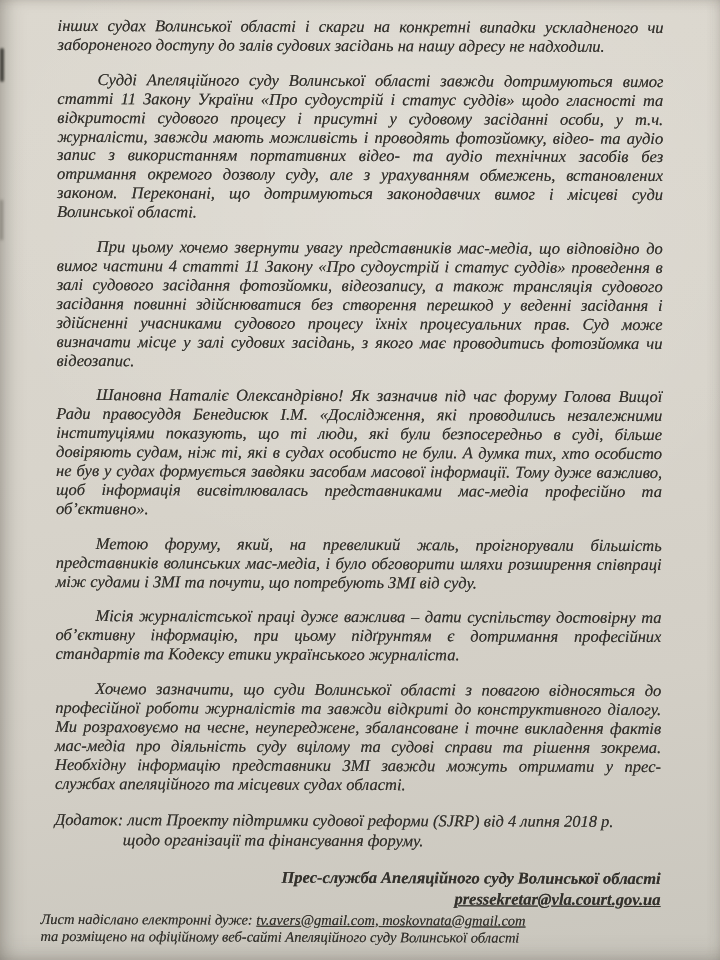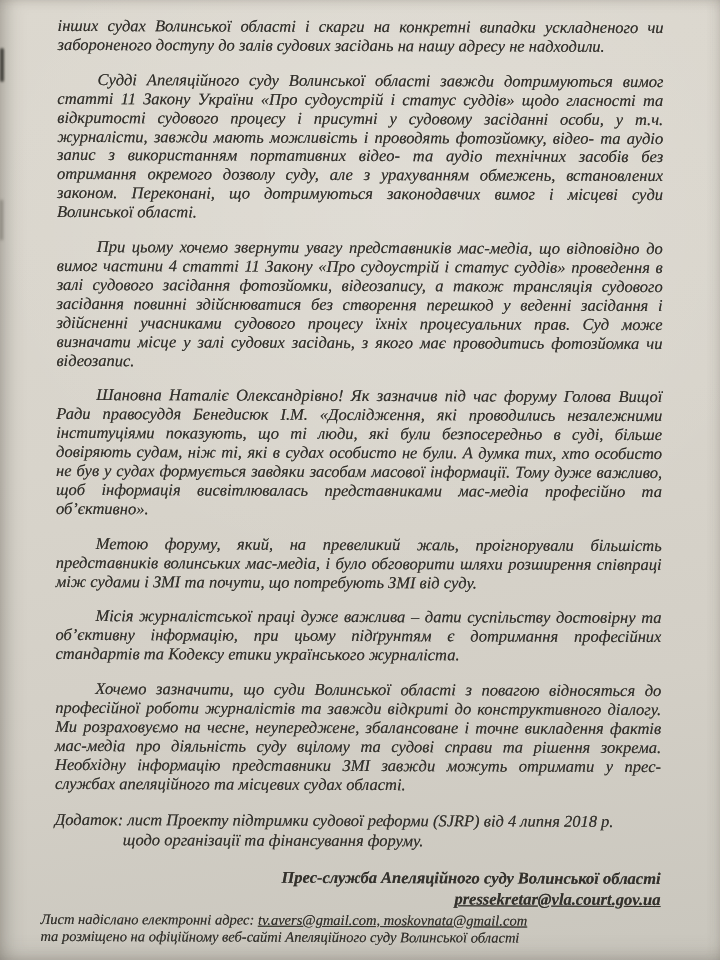--- a/index.html
+++ b/index.html
@@ -120,18 +120,18 @@
       <div class="line1">Додаток: лист Проекту підтримки судової реформи (SJRP) від 4 липня 2018 р.</div>
       <div class="line2">щодо організації та фінансування форуму.</div>
     </div>
 
     <div class="signature">
       <div>Прес-служба Апеляційного суду Волинської області</div>
       <div class="email">pressekretar@vla.court.gov.ua</div>
     </div>
 
     <div class="footer">
-      <div><span>Лист надіслано електронні адрес: </span><span class="emails">tv.avers@gmail.com, moskovnata@gmail.com</span></div>
+      <div><span>Лист надіслано електронні дуже: </span><span class="emails">tv.avers@gmail.com, moskovnata@gmail.com</span></div>
       <div>та розміщено на офіційному веб-сайті Апеляційного суду Волинської області</div>
     </div>
 
   </div>
 </div>
 
 </body></html>

